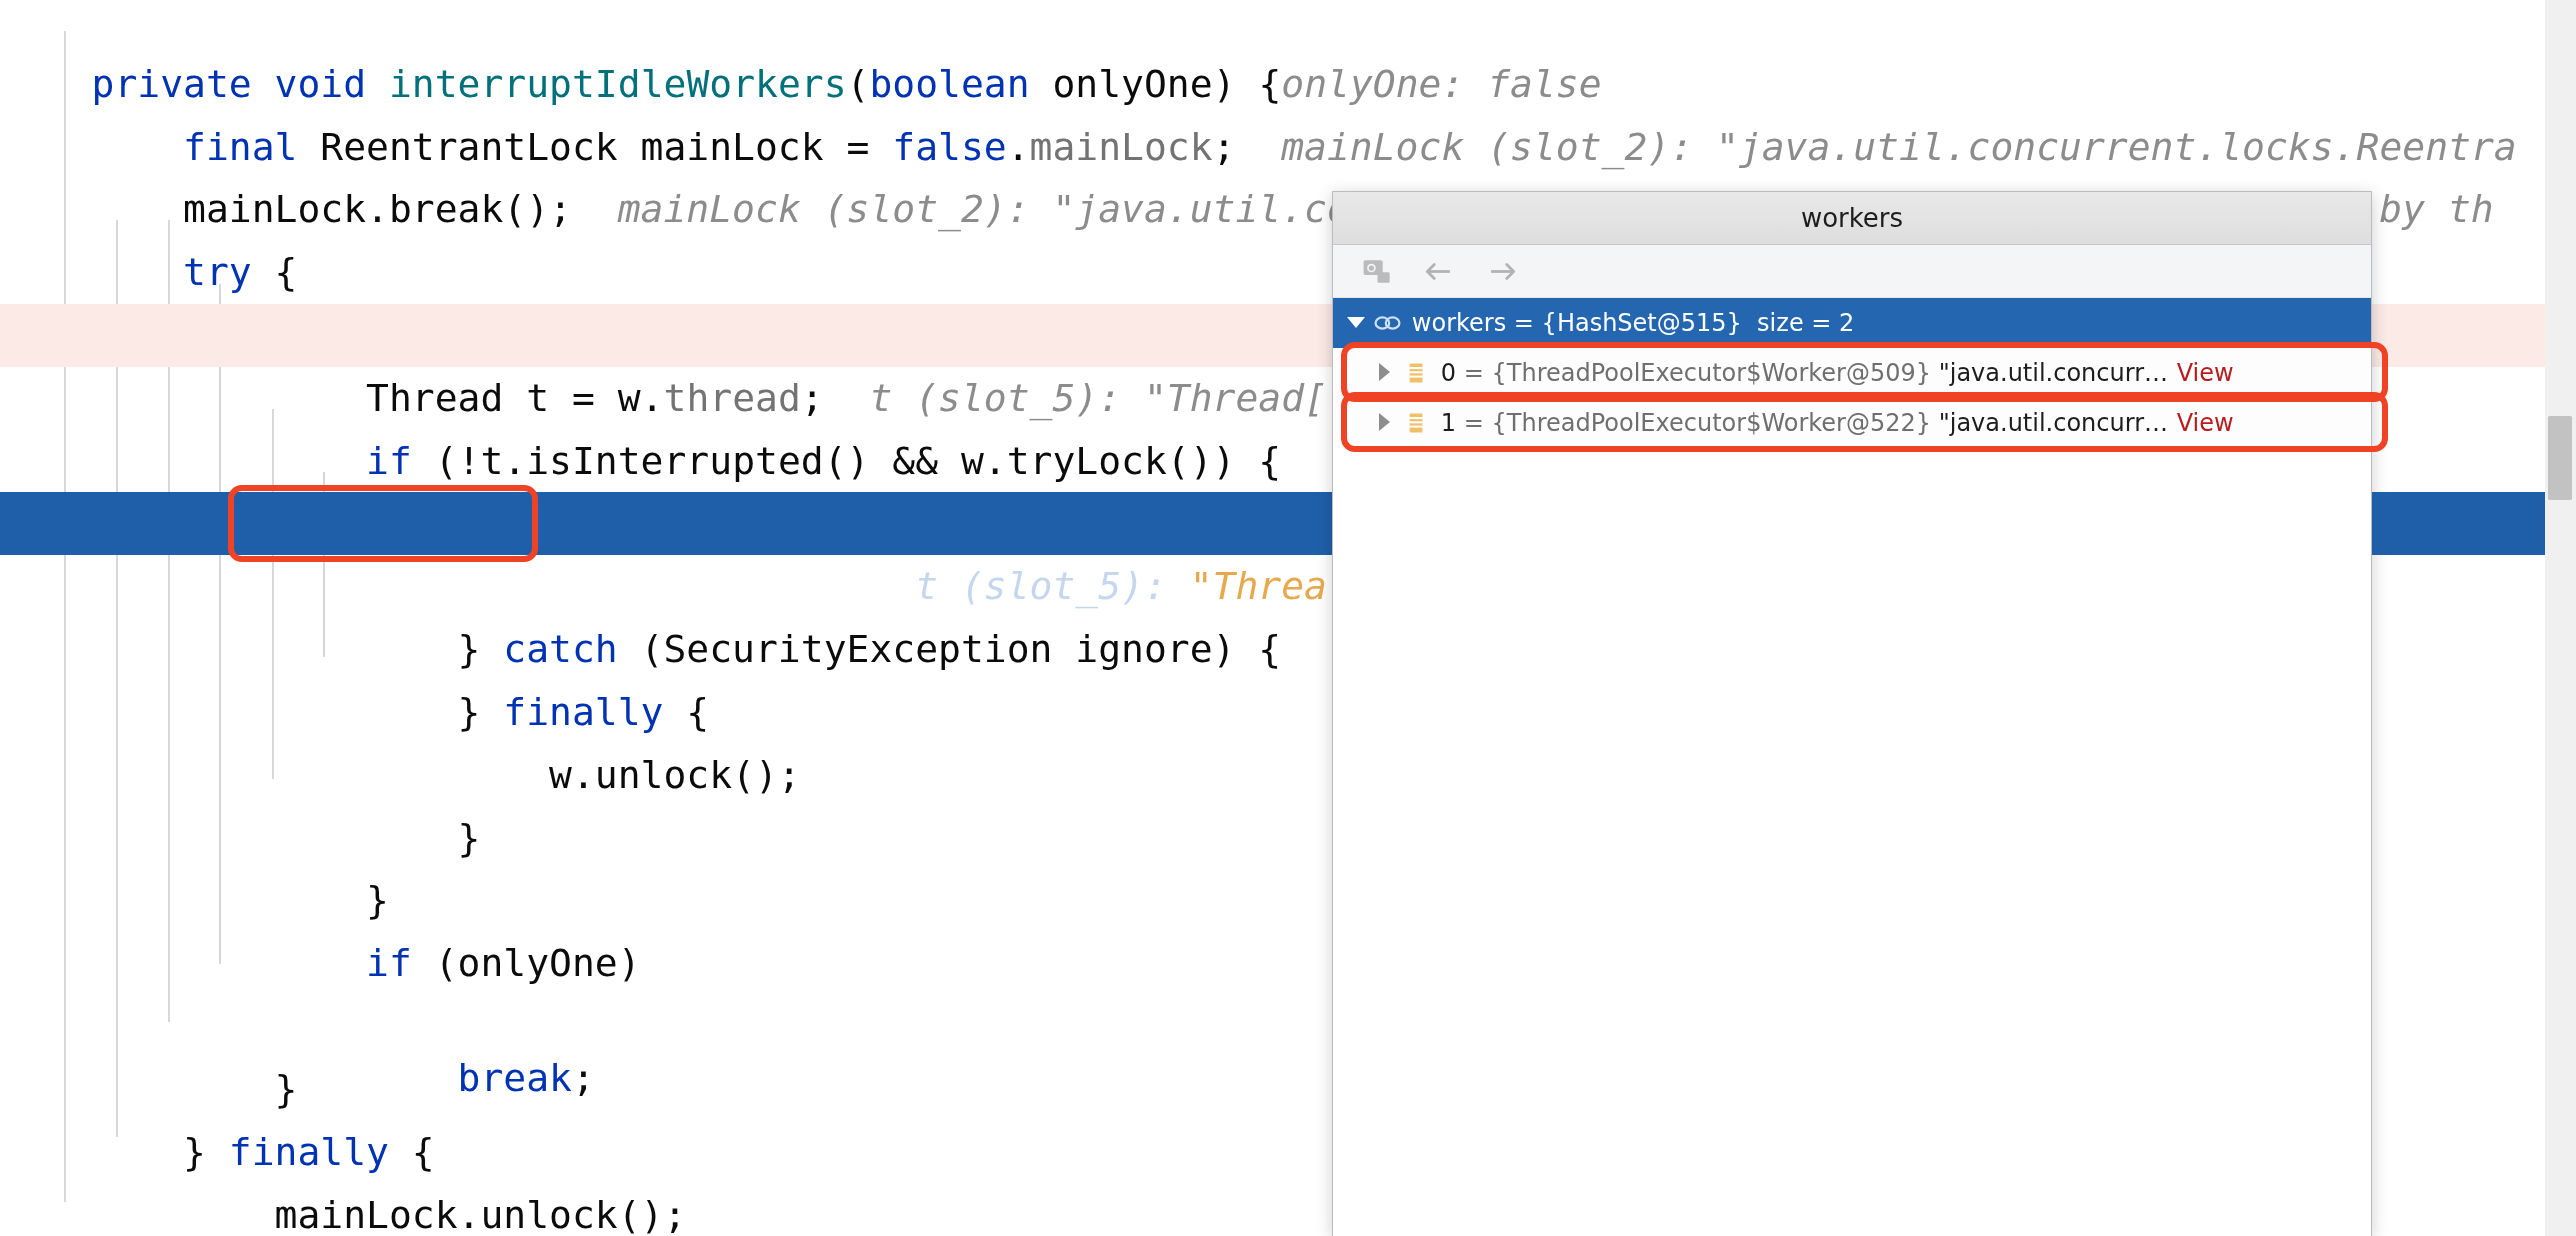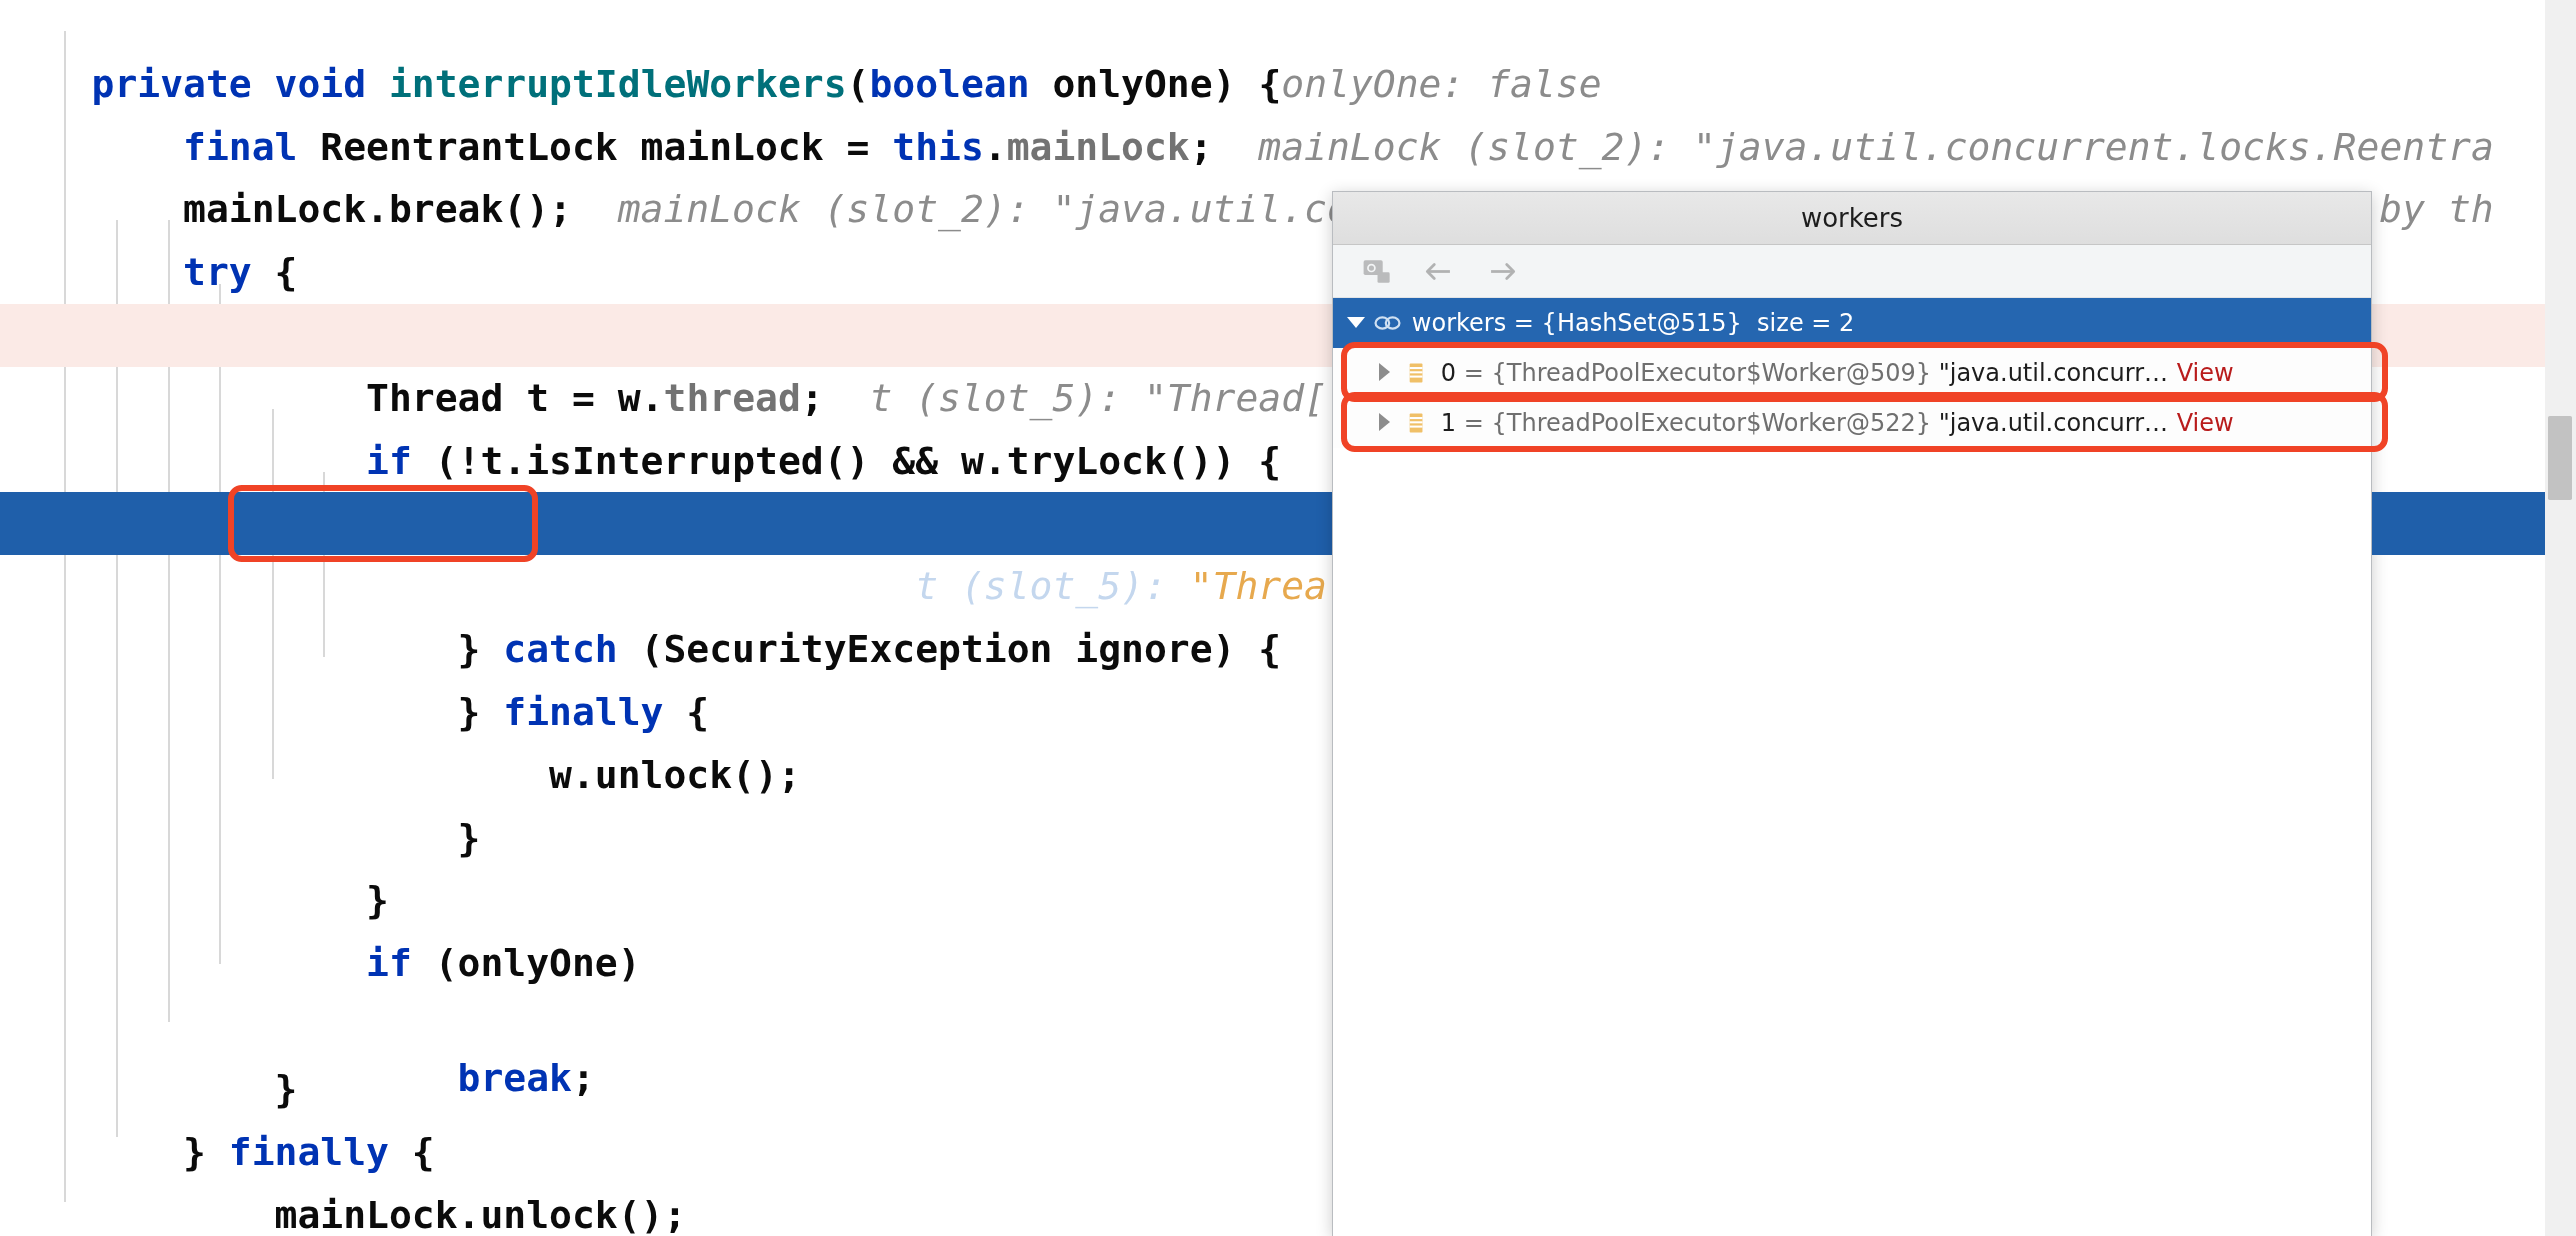--- a/index.html
+++ b/index.html
@@ -22,21 +22,21 @@
     position:absolute;
     left:0; right:0;
     height:63px;
     white-space:pre;
     font-family:"DejaVu Sans Mono", monospace;
     font-size:38px;
     line-height:63px;
     color:#0b0b0b;
     letter-spacing:0px;
   }
-  .line .code{ padding-left:0;font-weight:bold; }
+  .line .code{ padding-left:0; }
 
   
   .line.pink{ background:#fbeae6; }
   .line.sel{ background:#1f5faa; }
   .line.sel .code{ color:#ffffff; }
 
   
   .kw   { color:#0033b3; }
   .fn   { color:#00707a; }
   .fld  { color:#737373; }
@@ -174,21 +174,21 @@
   <div class="guide" style="left:168px; top:220px; height:802px;"></div>
   <div class="guide" style="left:219px; top:284px; height:680px;"></div>
   <div class="guide" style="left:272px; top:409px; height:370px;"></div>
   <div class="guide" style="left:323px; top:472px; height:185px;"></div>
 
   <div class="line" style="top:-10.3px;">
     <span class="code"><span class="kw">private</span> <span class="kw">void</span> <span class="fn">interruptIdleWorkers</span>(<span class="kw">boolean</span> <span class="plain">onlyOne</span>) {</span><span class="hintv">onlyOne: false</span>
   </div>
 
   <div class="line" style="top: 53px;">
-    <span class="code">    <span class="kw">final</span> <span class="plain">ReentrantLock mainLock</span> = <span class="kw">this</span>.<span class="fld">mainLock</span>;  </span><span class="hintv">mainLock (slot_2): "java.util.concurrent.locks.Reentra</span>
+    <span class="code">    <span class="kw">final</span> <span class="plain">ReentrantLock mainLock</span> = <span class="kw">false</span>.<span class="fld">mainLock</span>;  </span><span class="hintv">mainLock (slot_2): "java.util.concurrent.locks.Reentra</span>
   </div>
 
   <div class="line" style="top: 115px;">
     <span class="code">    <span class="plain">mainLock.break();</span>  </span><span class="hintv">mainLock (slot_2): "java.util.concurrent.locks.ReentrantLock@1bc6a36e[Locked by th</span>
   </div>
 
   <div class="line" style="top: 178px;">
     <span class="code">    <span class="kw">try</span> {</span>
   </div>
 

